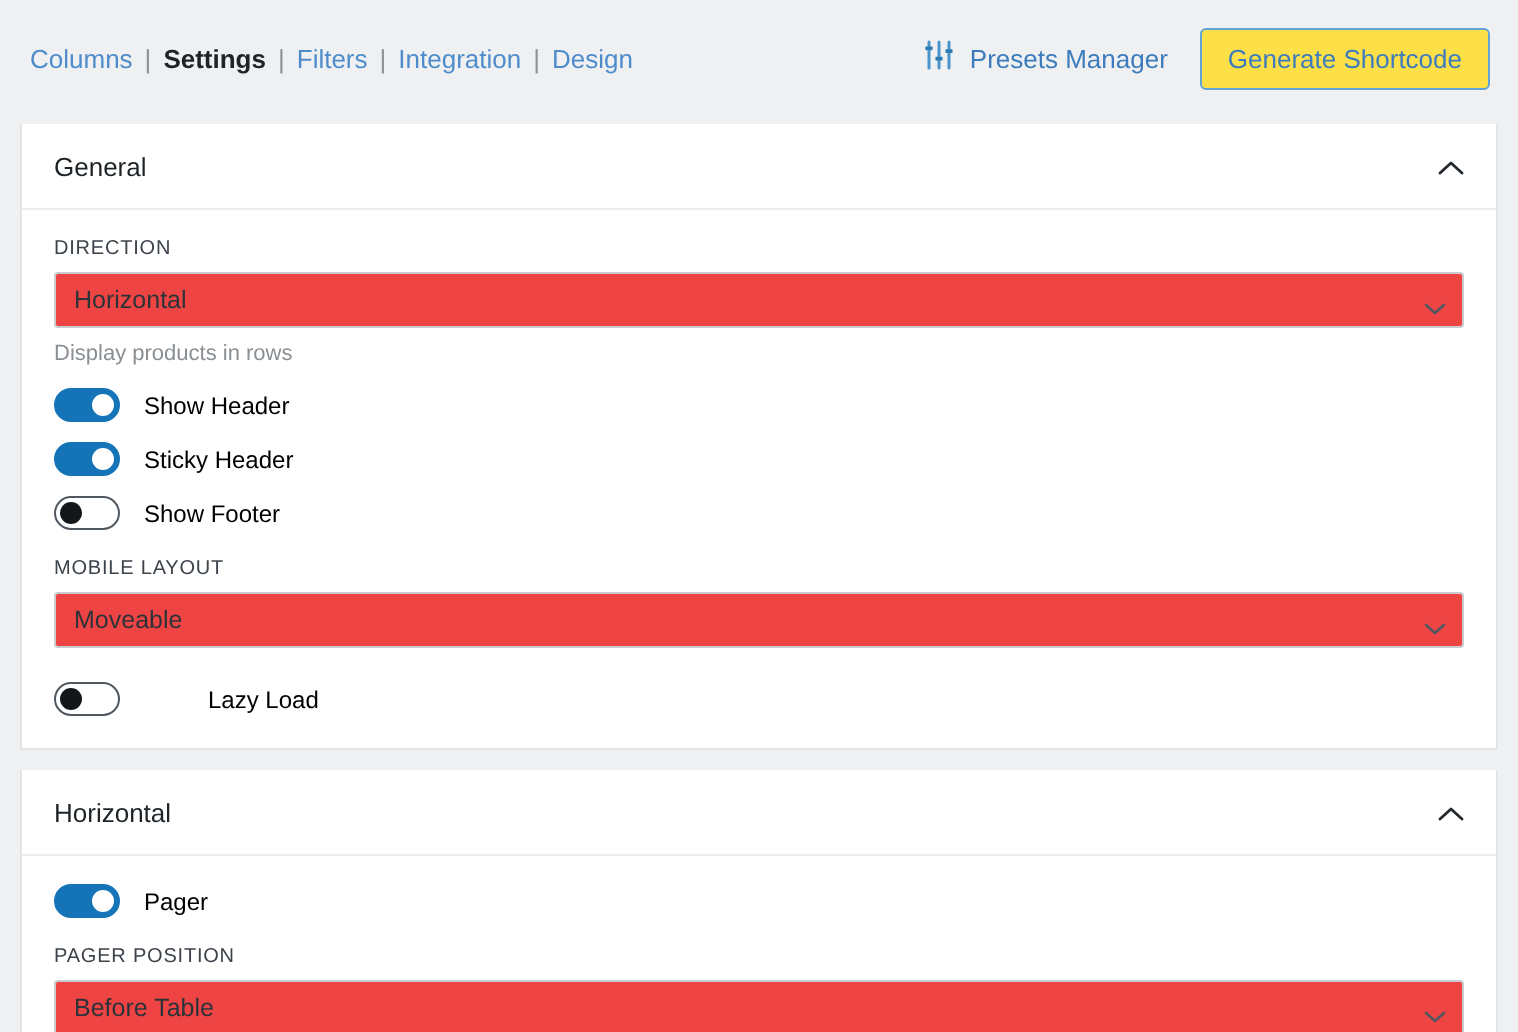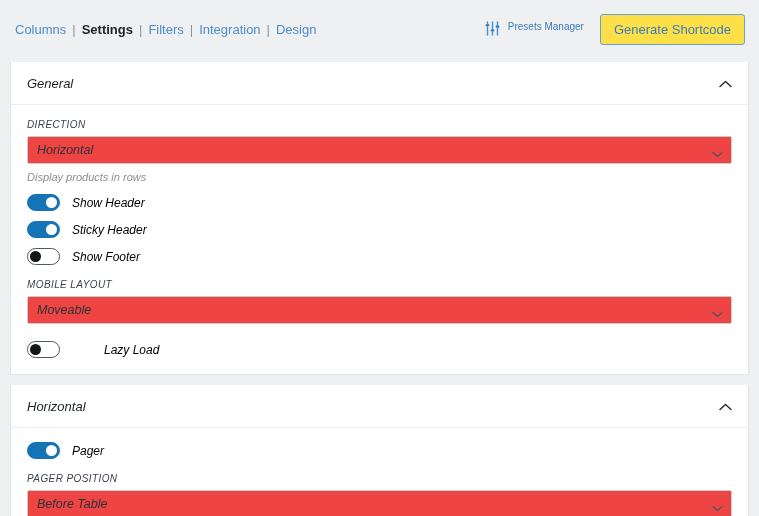--- a/index.html
+++ b/index.html
@@ -48,23 +48,24 @@
     user-select: none;
   }
   .topbar-right {
     margin-left: auto;
     display: flex;
     align-items: center;
     gap: 14px;
   }
   .presets-btn {
     display: flex;
+    align-items: center;
     gap: 8px;
     color: #3c7cbd;
-    font-size: 10px;
+    font-size: 13px;
     cursor: pointer;
     background: none;
     border: none;
     font-family: inherit;
     padding: 4px 2px;
   }
   .sliders-icon { display: block; }
   .generate-btn {
     border: 1px solid #62a3d6;
     background: #fde047;
@@ -76,21 +77,20 @@
     cursor: pointer;
     line-height: 1;
   }
 
   
   .panel {
     background: #ffffff;
     margin: 0 10px 10px 10px;
     border: 1px solid #e3e4e6;
     border-top: none;
-    font-style: italic;
   }
   .panel-head {
     display: flex;
     align-items: center;
     padding: 14px 16px 13px 16px;
     border-bottom: 1px solid #eceded;
     cursor: pointer;
   }
   .panel-title {
     font-size: 13px;

